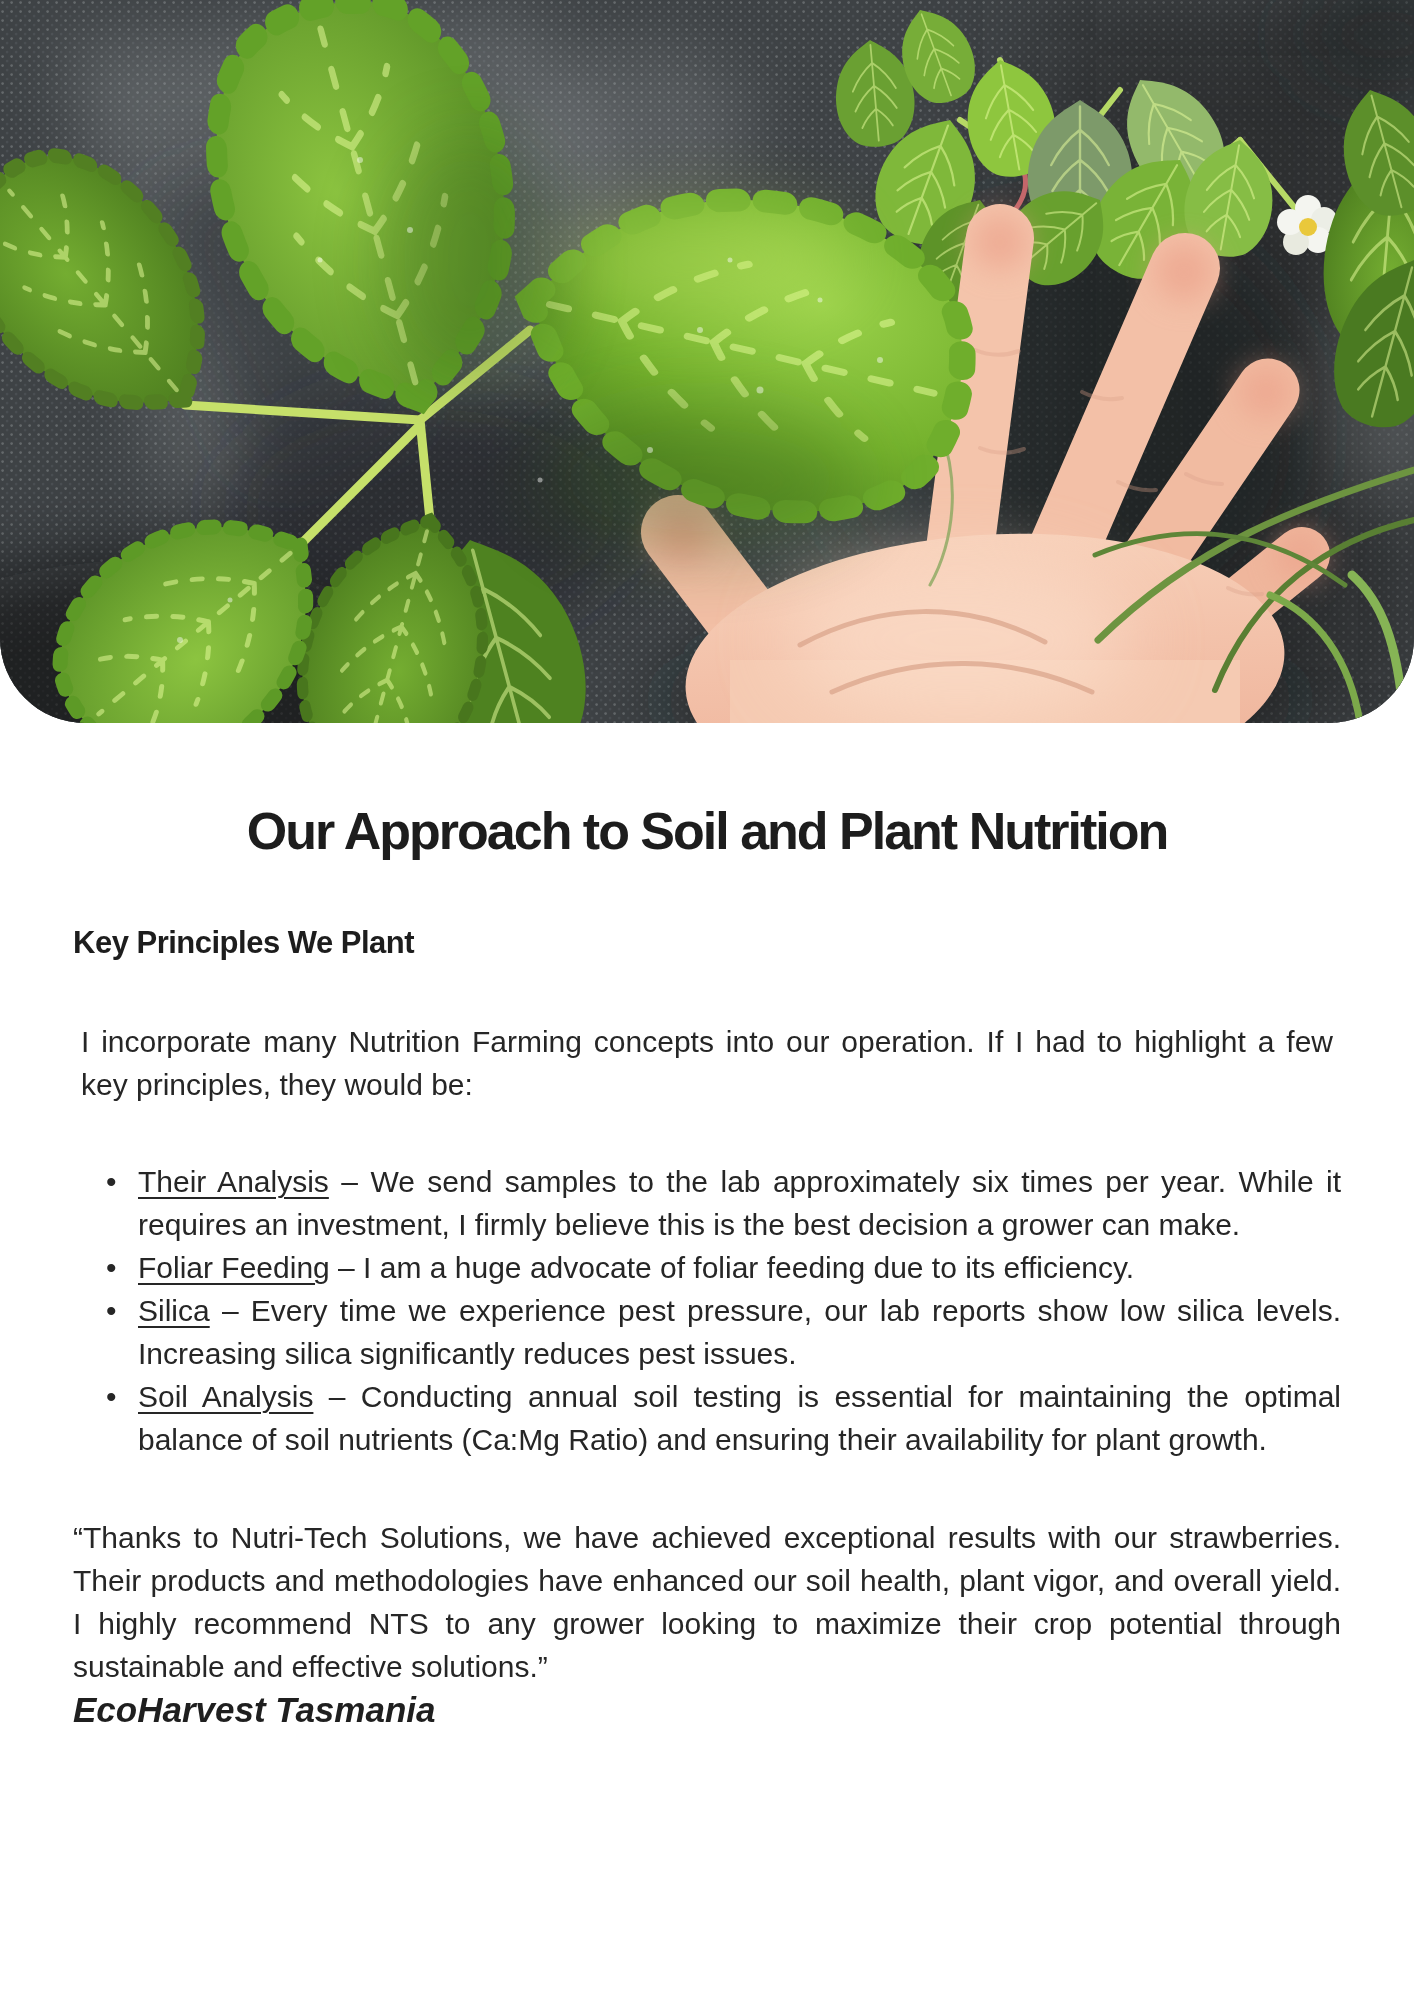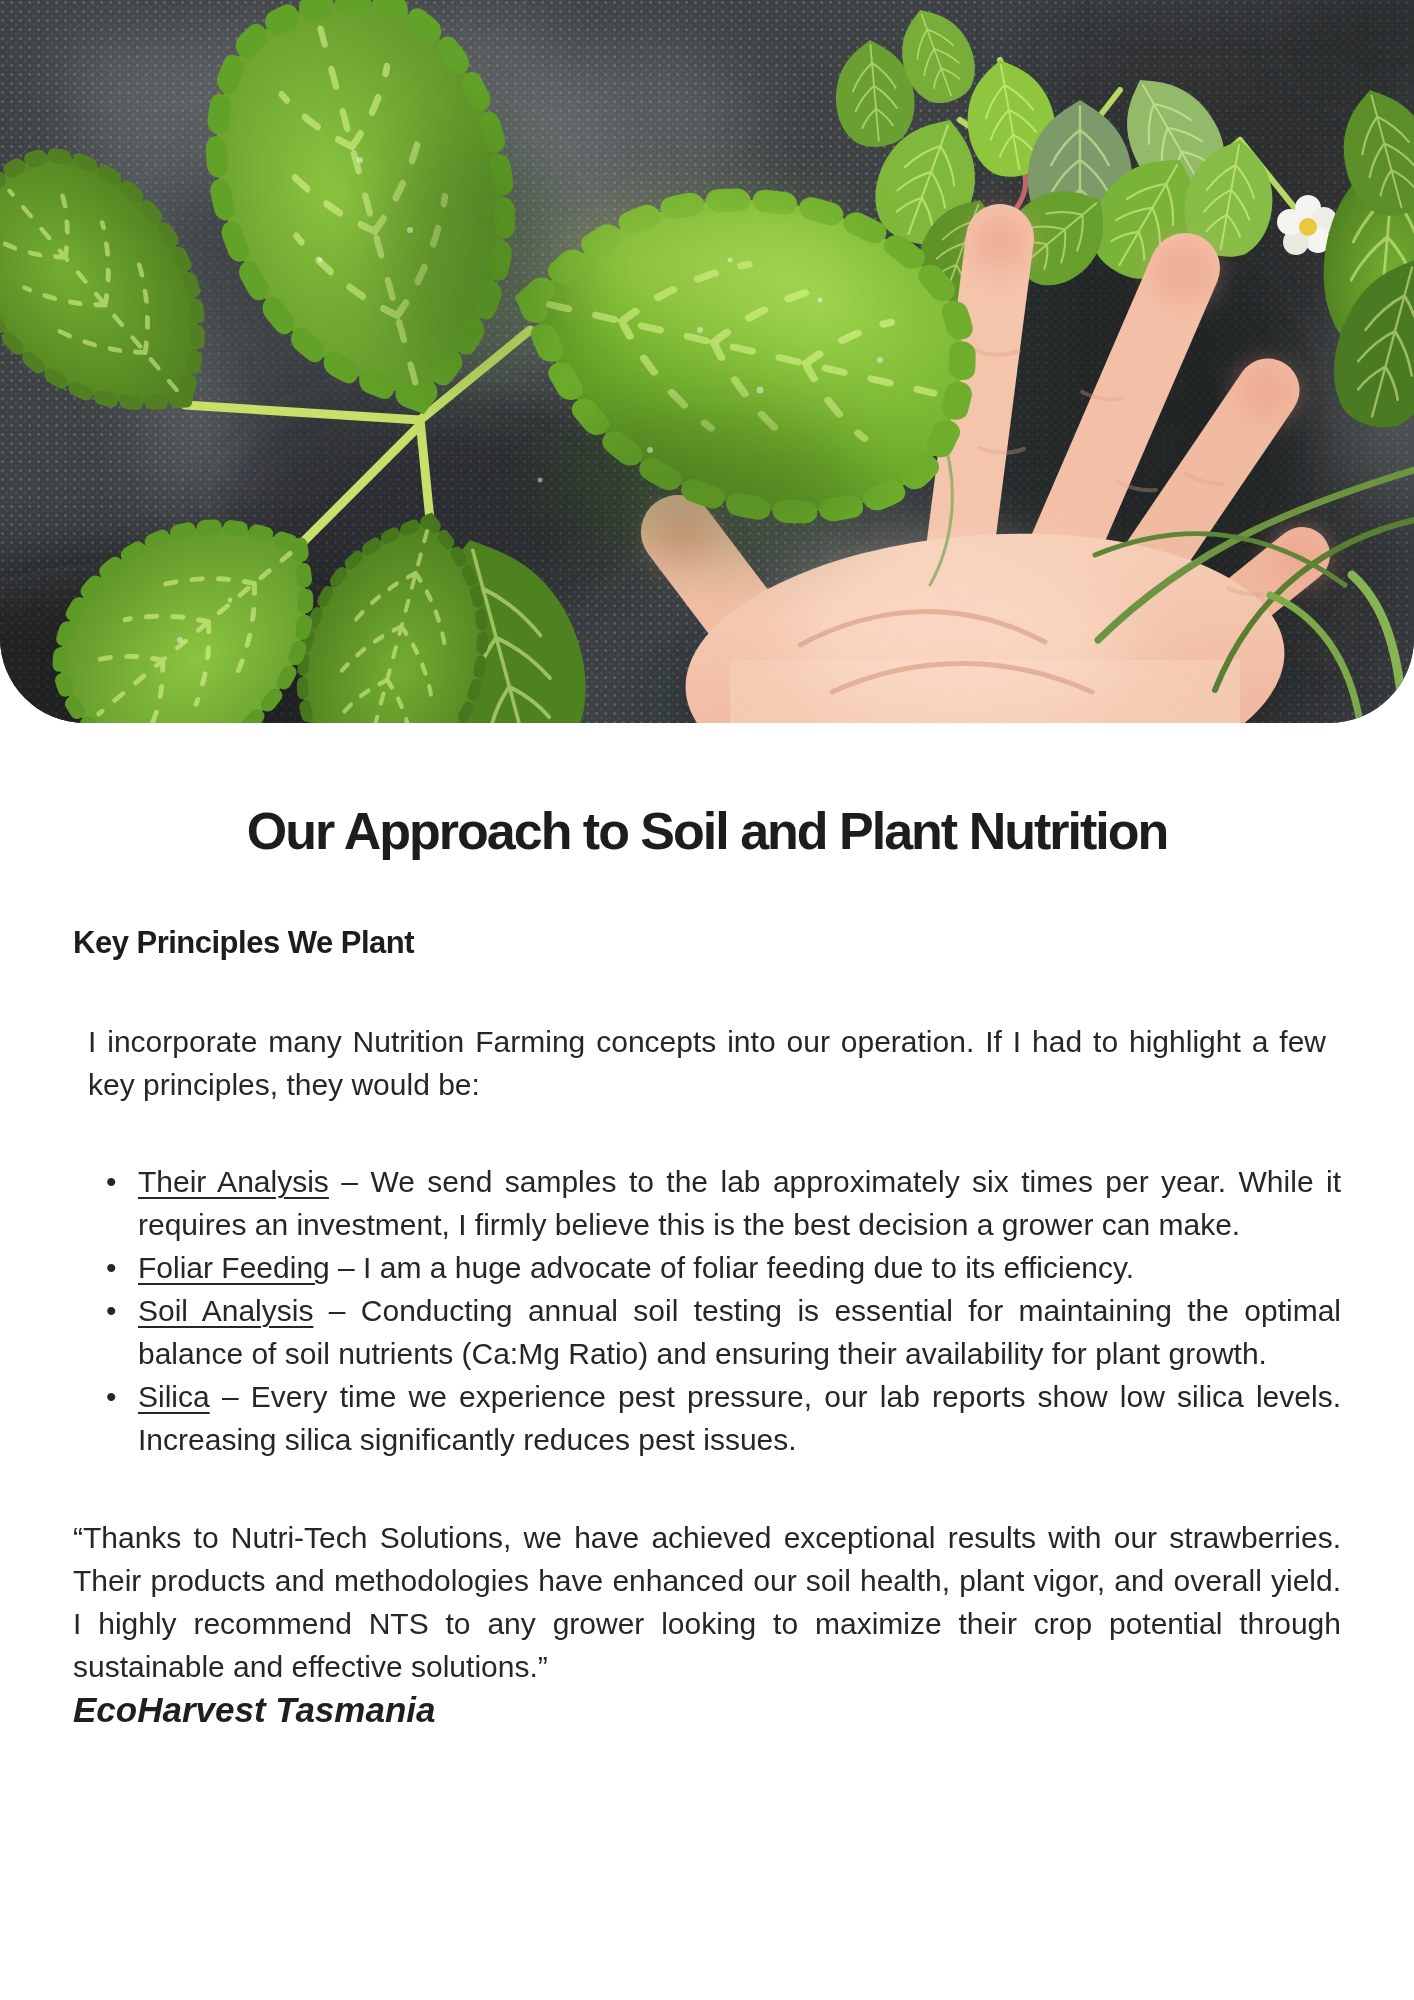--- a/index.html
+++ b/index.html
@@ -26,21 +26,21 @@
     letter-spacing:-2px;color:#1d1d1d;
   }
   .content{
     position:absolute;top:924px;left:73px;width:1268px;
   }
   h2.heading{
     margin:0;font-size:31px;line-height:38px;font-weight:700;
     letter-spacing:-0.5px;color:#1d1d1d;
   }
   p.intro{
-    margin:58px 15px 0;
+    margin:58px 8px 0;
     font-size:30px;line-height:43px;
     text-align:justify;
   }
   ul.principles{
     margin:54px 0 0;padding:0 0 0 65px;list-style:none;
   }
   ul.principles li{
     position:relative;
     font-size:30px;line-height:43px;
     text-align:justify;
@@ -244,22 +244,22 @@
   <h1 class="title">Our Approach to Soil and Plant Nutrition</h1>
 
   <div class="content">
     <h2 class="heading">Key Principles We Plant</h2>
 
     <p class="intro">I incorporate many Nutrition Farming concepts into our operation. If I had to highlight a few key principles, they would be:</p>
 
     <ul class="principles">
       <li><span class="lead">Their Analysis</span><span> – We send samples to the lab approximately six times per year. While it requires an investment, I firmly believe this is the best decision a grower can make.</span></li>
       <li><span class="lead">Foliar Feeding</span><span> – I am a huge advocate of foliar feeding due to its efficiency.</span></li>
+      <li><span class="lead">Silica</span><span> – Every time we experience pest pressure, our lab reports show low silica levels. Increasing silica significantly reduces pest issues.</span></li>
       <li><span class="lead">Soil Analysis</span><span> – Conducting annual soil testing is essential for maintaining the optimal balance of soil nutrients (Ca:Mg Ratio) and ensuring their availability for plant growth.</span></li>
-      <li><span class="lead">Silica</span><span> – Every time we experience pest pressure, our lab reports show low silica levels. Increasing silica significantly reduces pest issues.</span></li>
     </ul>
 
     <p class="quote">“Thanks to Nutri-Tech Solutions, we have achieved exceptional results with our strawberries. Their products and methodologies have enhanced our soil health, plant vigor, and overall yield. I highly recommend NTS to any grower looking to maximize their crop potential through sustainable and effective solutions.”</p>
 
     <p class="sig-org">EcoHarvest Tasmania</p>
   </div>
 
 </div>
 
 </body></html>

